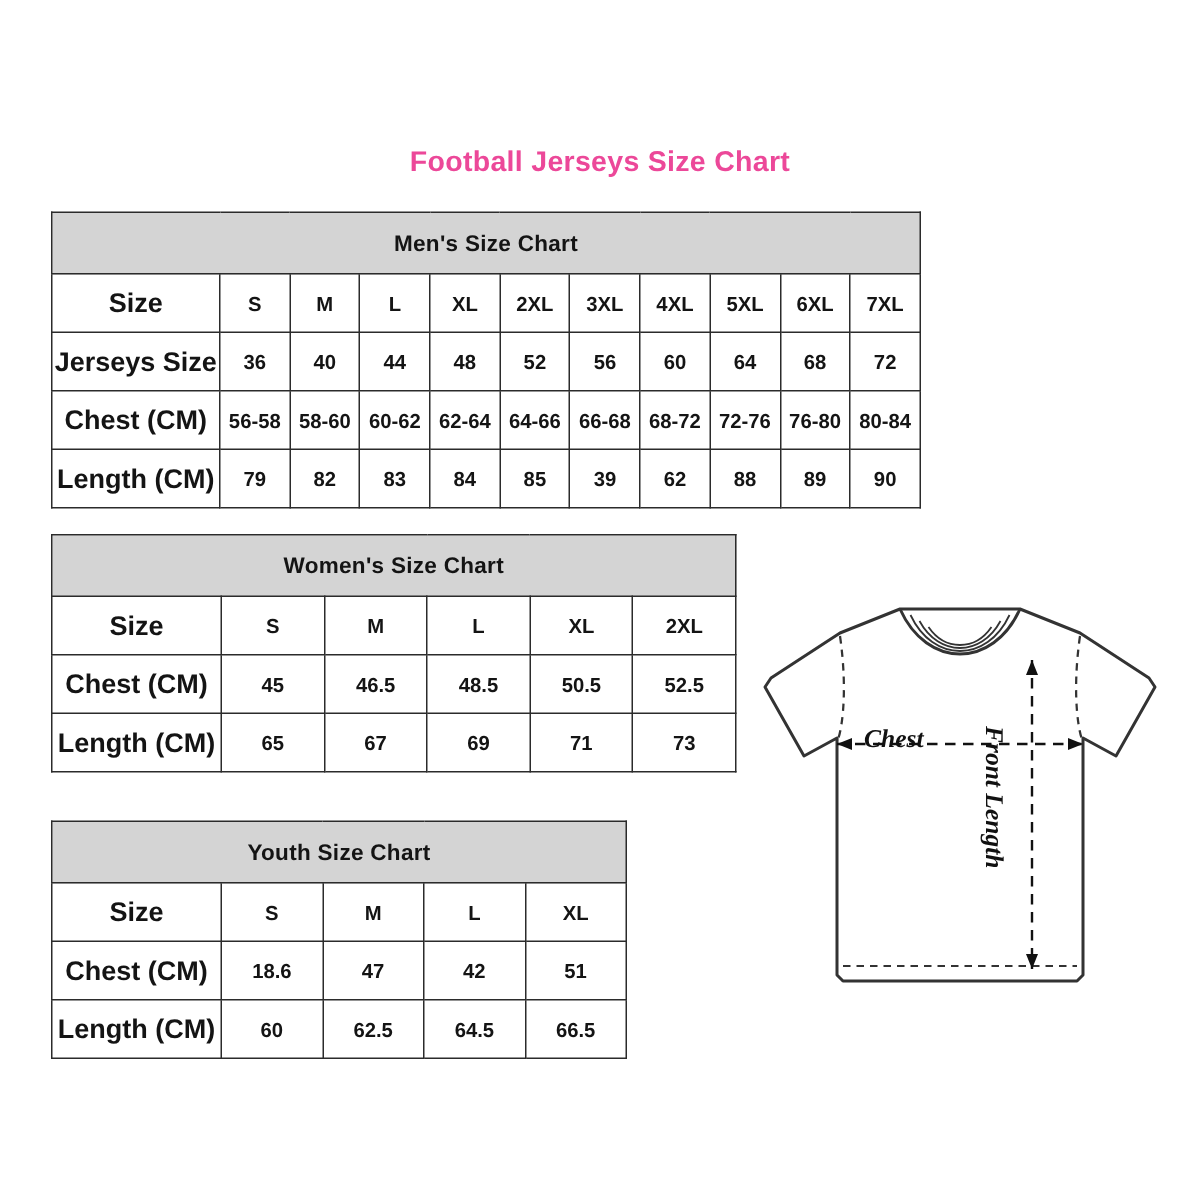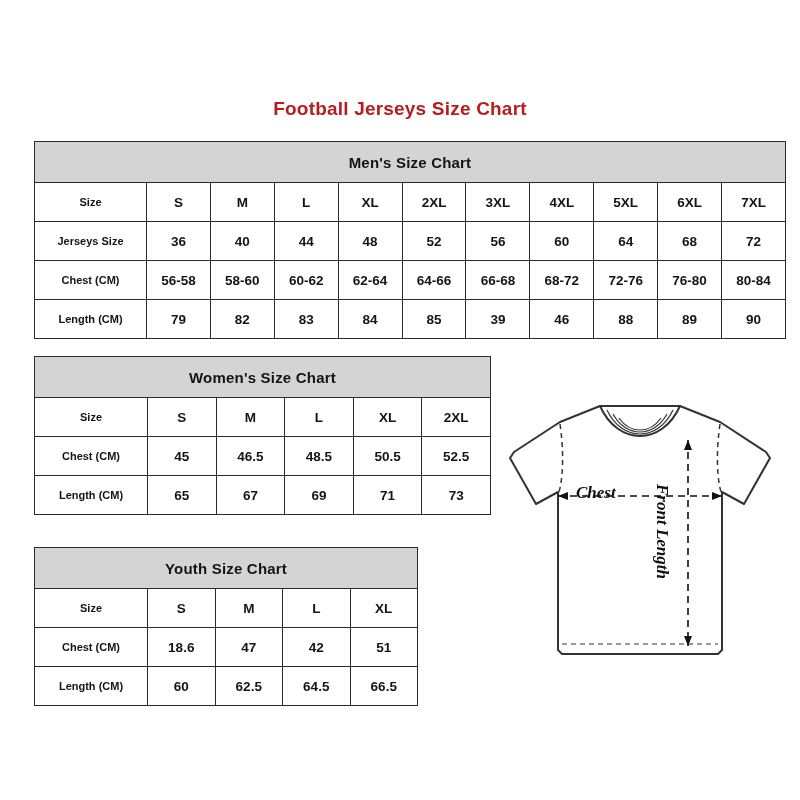--- a/index.html
+++ b/index.html
@@ -17,21 +17,21 @@
   }
   #page-title {
     position: absolute;
     top: 98px;
     left: 0;
     width: 800px;
     text-align: center;
     font-size: 19px;
     font-weight: bold;
     letter-spacing: 0.2px;
-    color: #b91c1c;
+    color: #ec4899;
   }
   table.size-table {
     border-collapse: collapse;
     table-layout: fixed;
     background: #ffffff;
   }
   table.size-table td,
   table.size-table th {
     border: 1px solid #2b2b2b;
     text-align: center;
@@ -44,31 +44,31 @@
     box-sizing: border-box;
   }
   table.size-table .section-head {
     background: #d4d4d4;
     font-size: 15px;
     font-weight: bold;
     height: 41px;
     letter-spacing: 0.2px;
   }
   table.size-table .row-label {
-    font-size: 11px;
+    font-size: 18px;
     margin-left: 16px;
   }
 
   
   #mens-wrap {
     position: absolute;
     left: 34px;
     top: 141px;
   }
-  #mens-table { width: 752px; }
+  #mens-table { width: 580px; }
   #mens-table col.lbl { width: 112px; }
 
   
   #womens-wrap {
     position: absolute;
     left: 34px;
     top: 356px;
   }
   #womens-table { width: 457px; }
   #womens-table col.lbl { width: 113px; }
@@ -175,21 +175,21 @@
         <td>80-84</td>
       </tr>
       <tr>
         <td class="row-label">Length (CM)</td>
         <td>79</td>
         <td>82</td>
         <td>83</td>
         <td>84</td>
         <td>85</td>
         <td>39</td>
-        <td>46</td>
+        <td>62</td>
         <td>88</td>
         <td>89</td>
         <td>90</td>
       </tr>
     </tbody>
   </table>
 </div>
 
 <div id="womens-wrap">
   <table class="size-table" id="womens-table">

